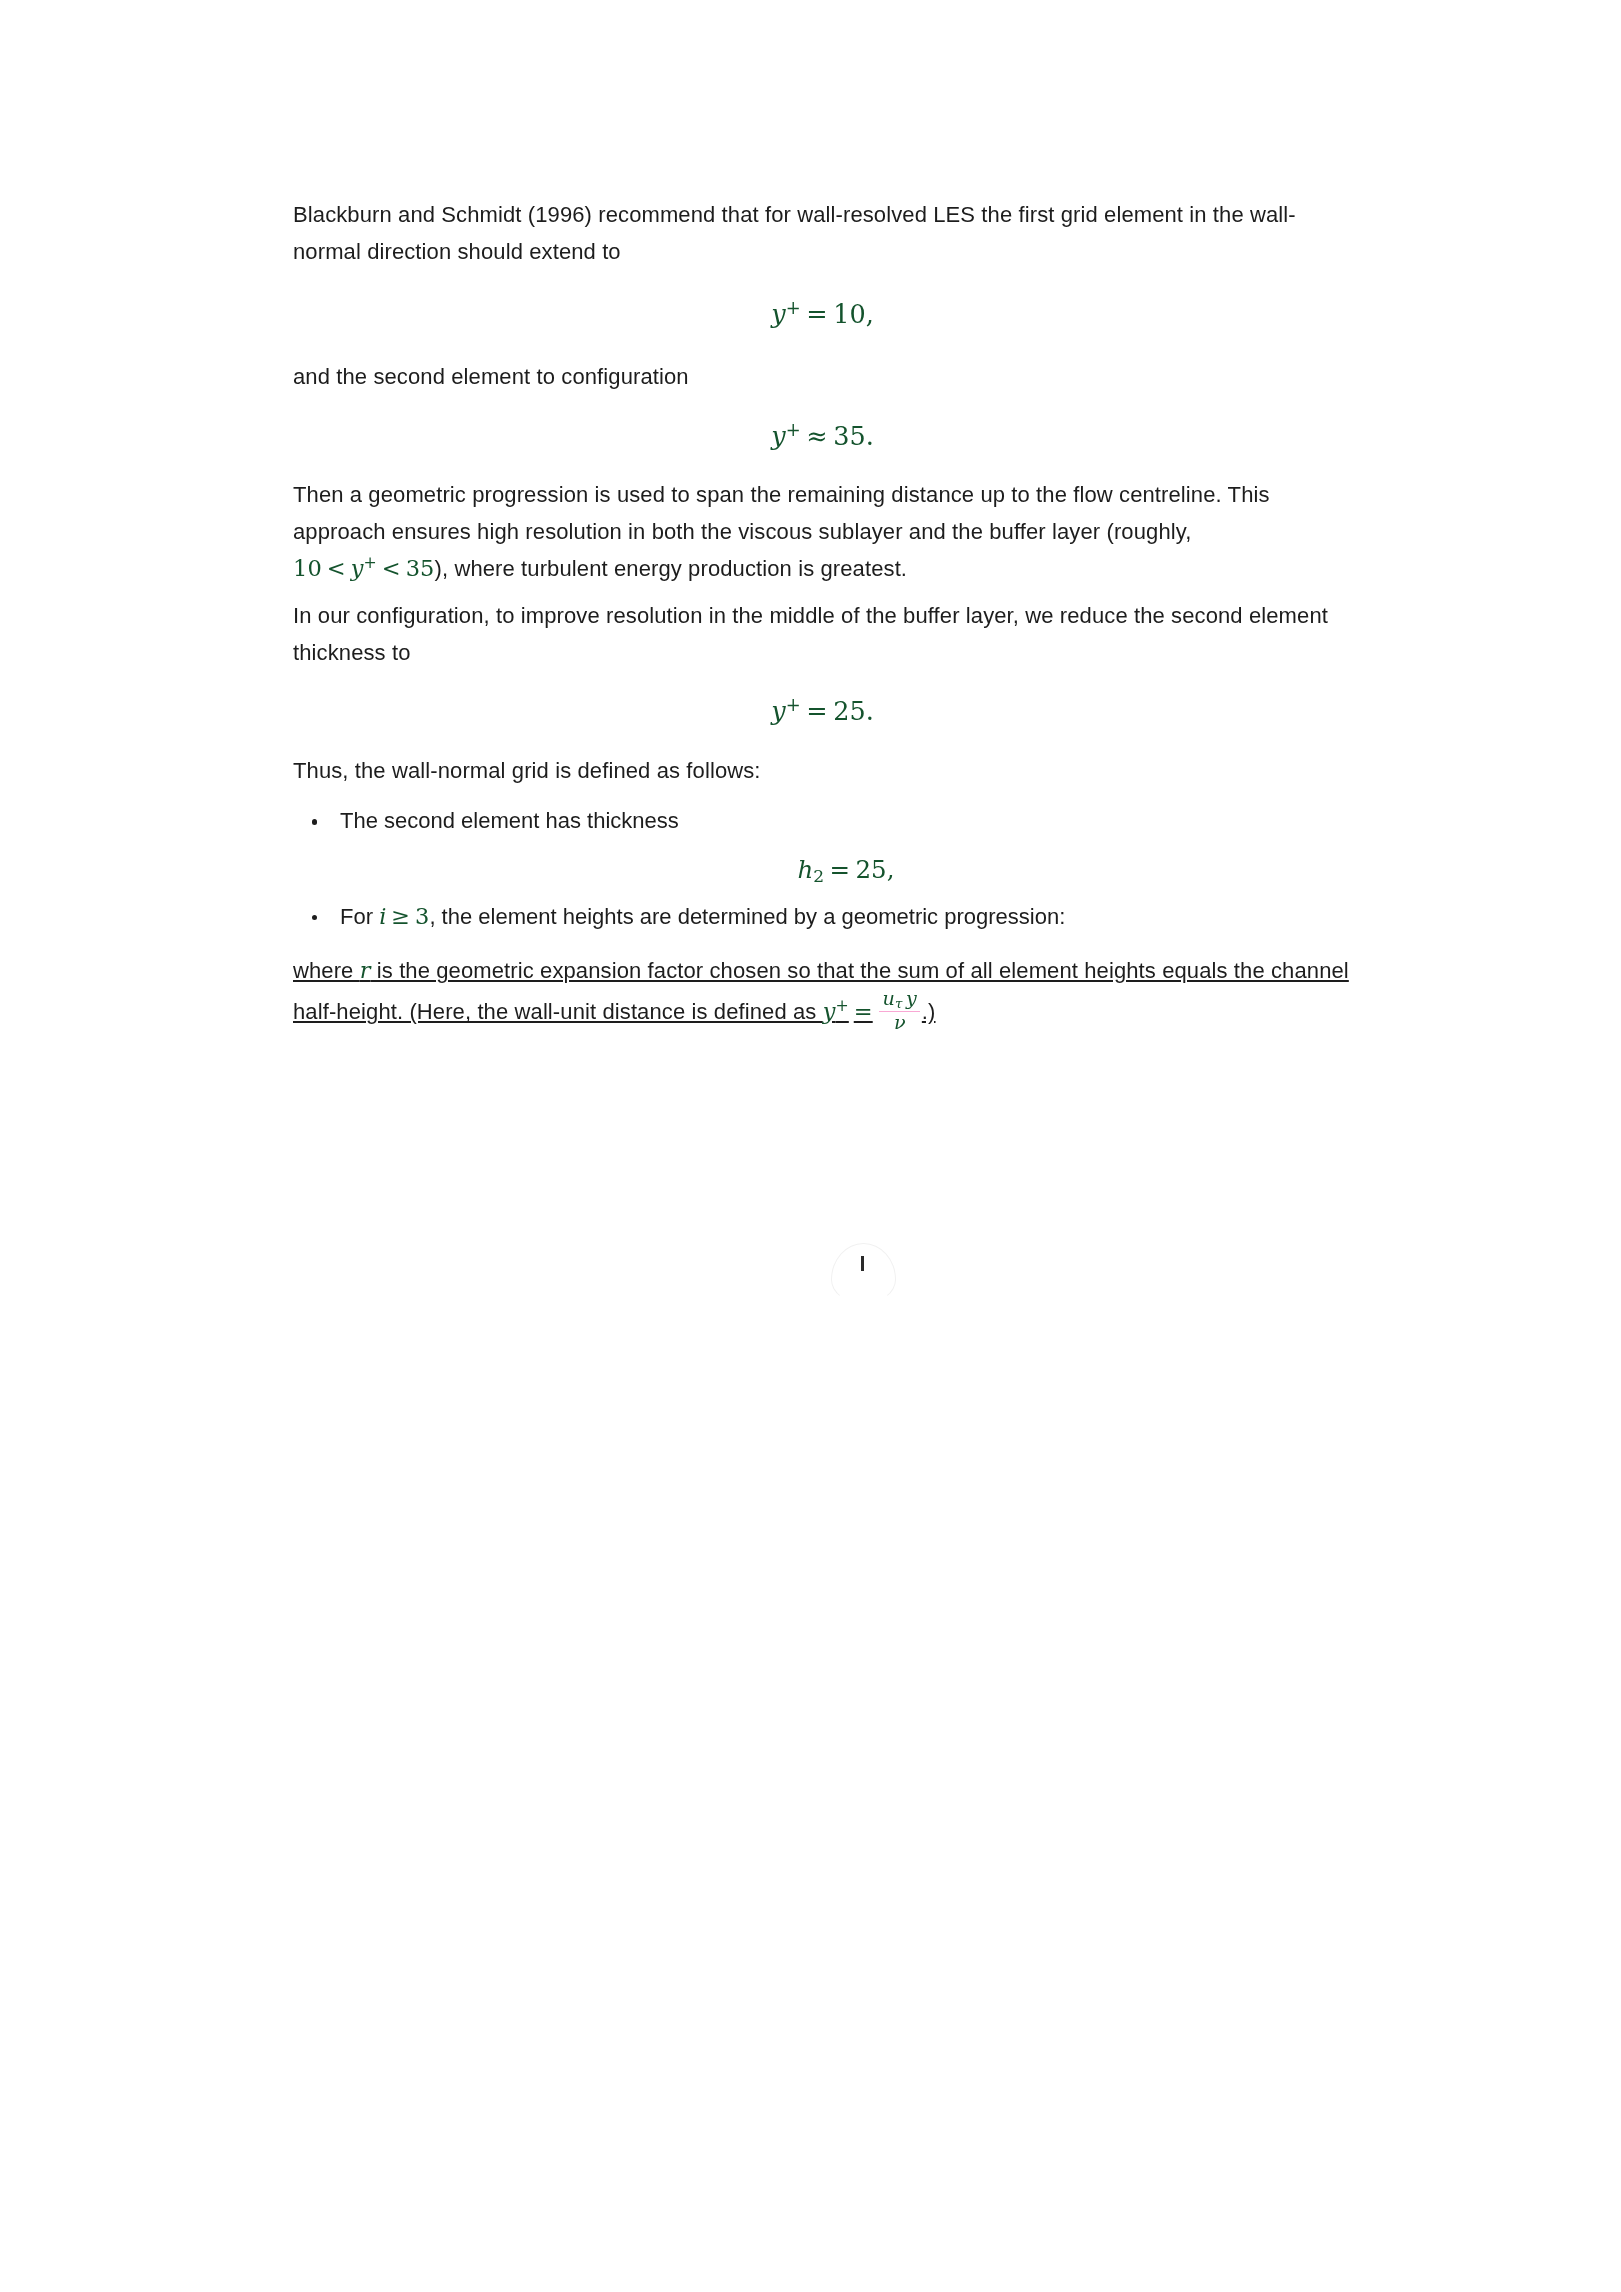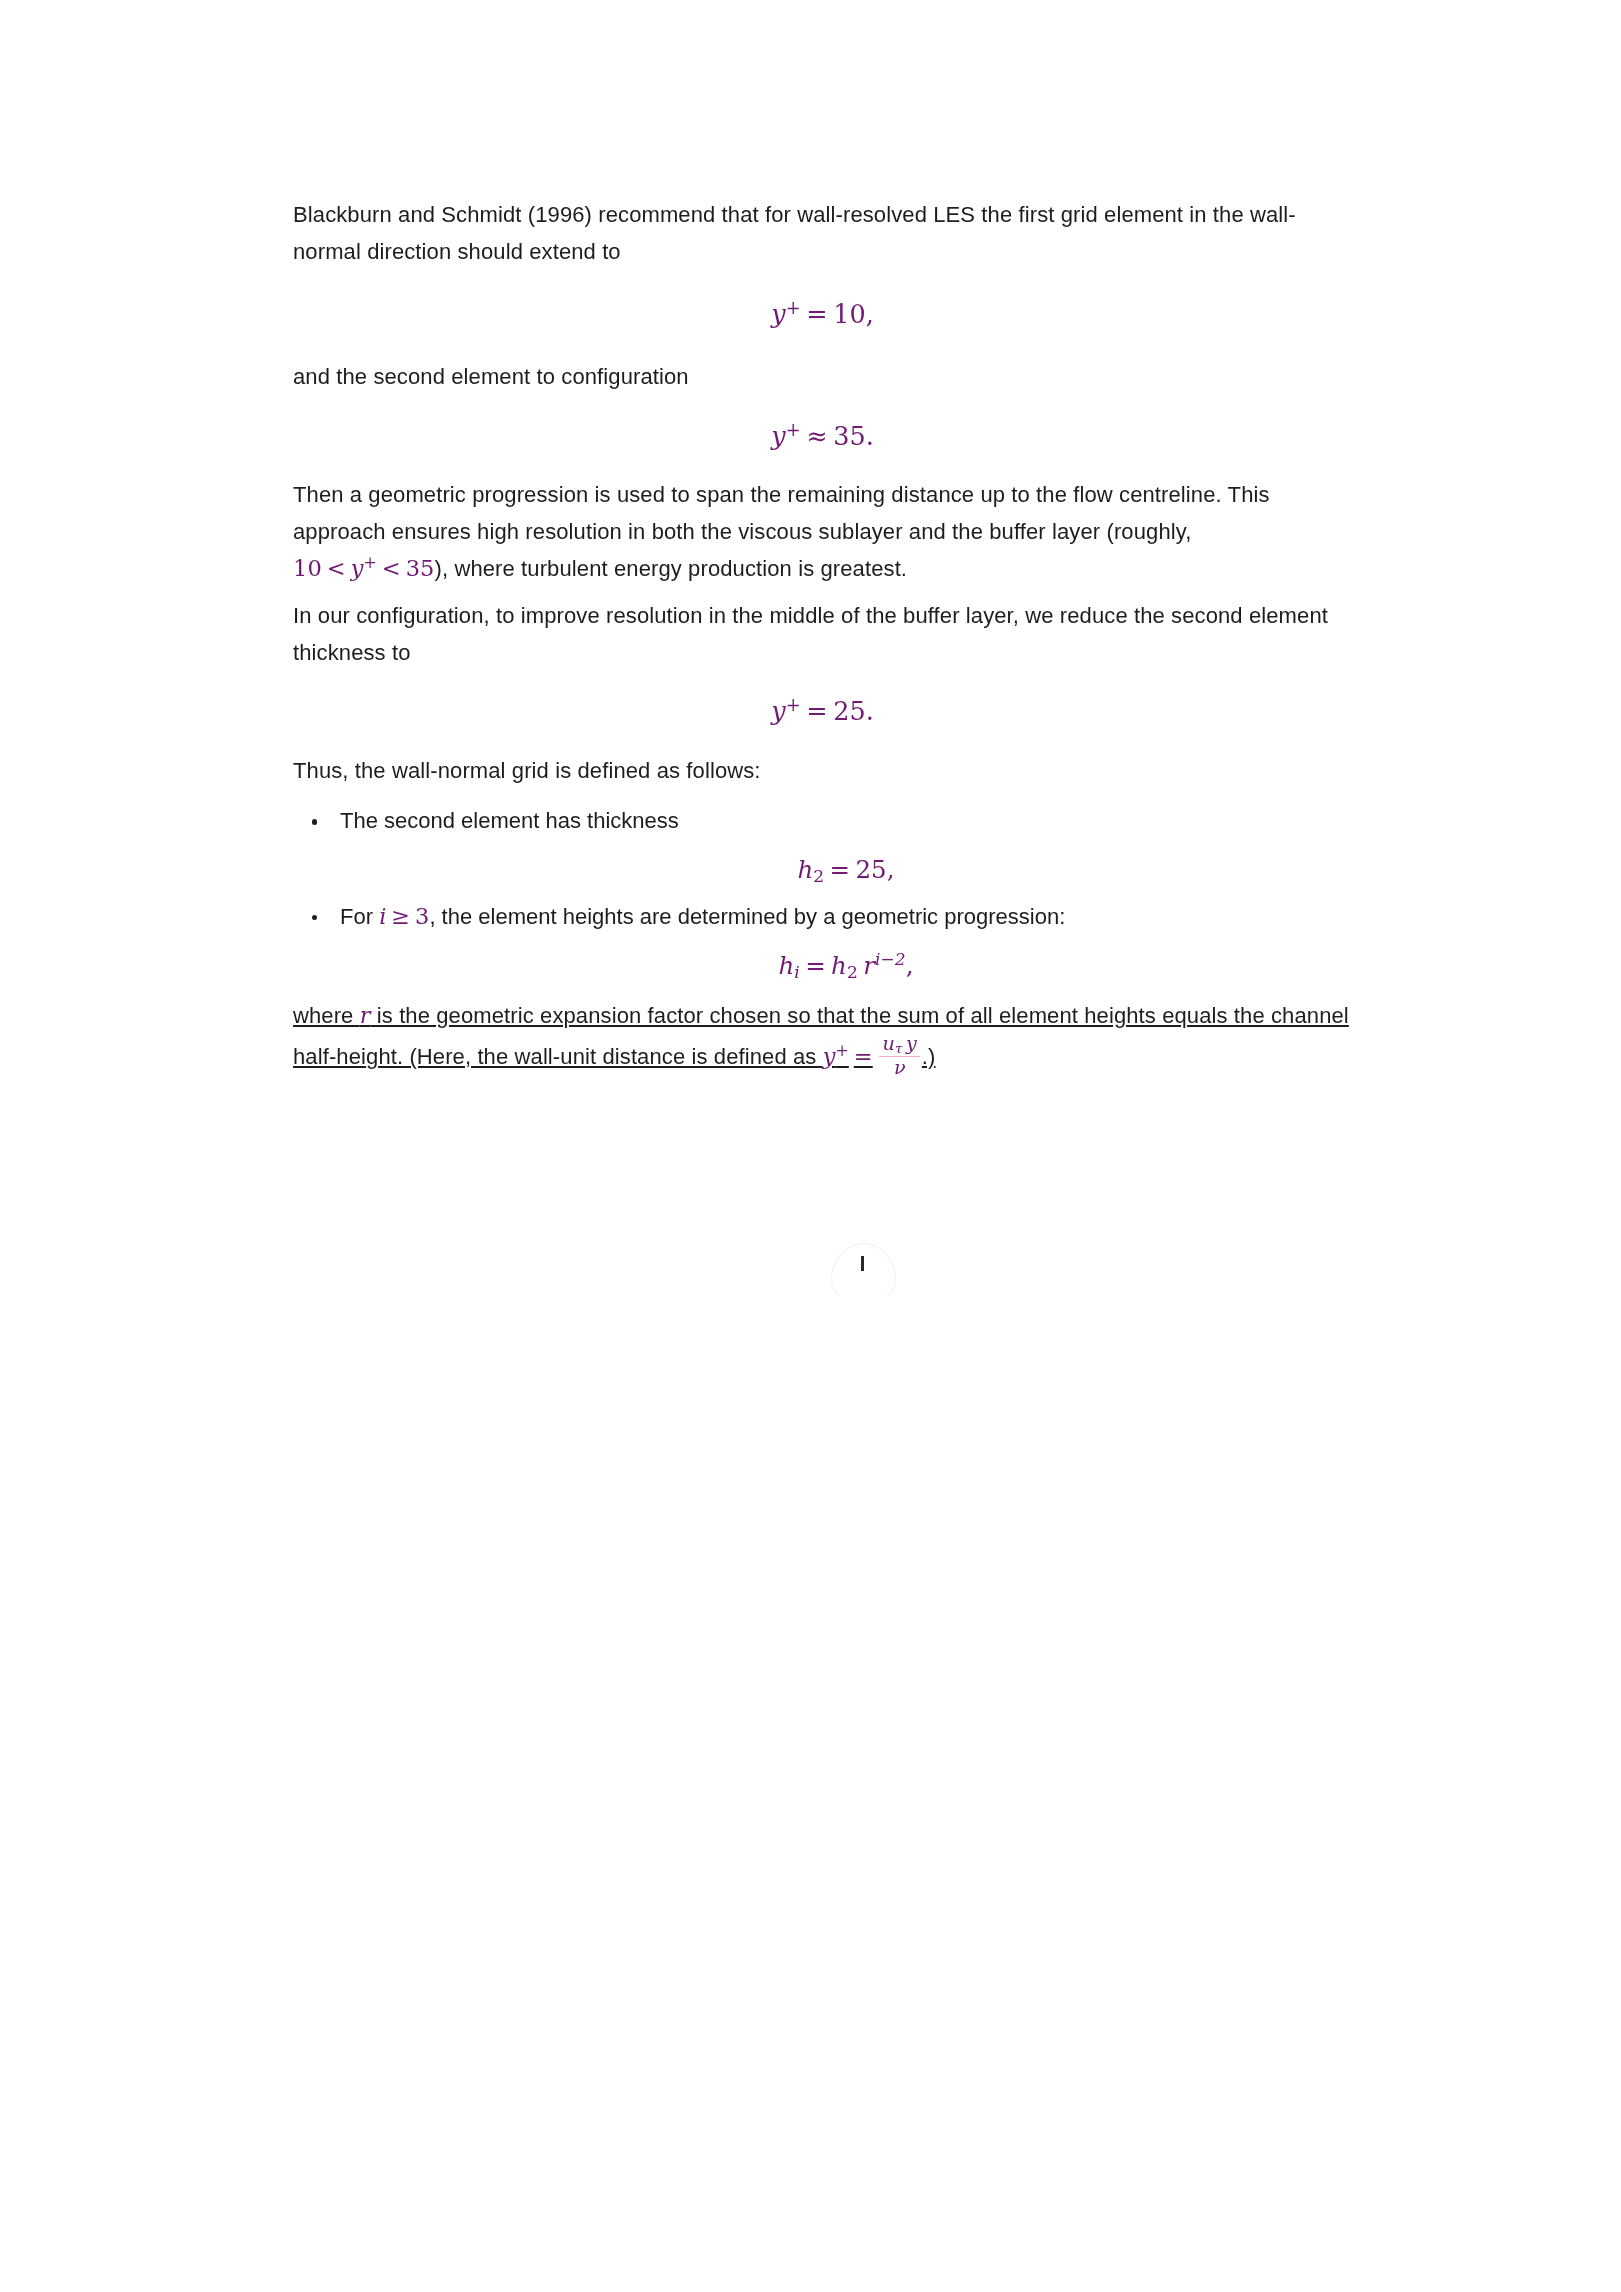--- a/index.html
+++ b/index.html
@@ -39,21 +39,21 @@
     color: #1d1d1d;
     margin: 0 0 13.7px 0;
     letter-spacing: 0.005em;
     font-weight: 400;
   }
   .para.tight { margin-bottom: 9.8px; }
 
   
   .math {
     font-family: "DejaVu Serif", "Liberation Serif", serif;
-    color: #701a75;
+    color: #14532d;
     font-style: normal;
   }
   .mi { font-style: italic; }
   .mn { font-style: normal; }
   .mo {
     font-style: normal;
     padding: 0 0.22em;
   }
 
   sup.msup {
@@ -197,23 +197,20 @@
 
       <li>
         <div class="li-text">The second element has thickness</div>
         <div class="math-display">
           <span class="math"><span class="mi">h</span><sub class="msub">2</sub><span class="mo">=</span><span class="mn">25</span><span class="mn">,</span></span>
         </div>
       </li>
 
       <li>
         <div class="li-text"><span>For </span><span class="math math-inline"><span class="mi">i</span><span class="mo">≥</span><span class="mn">3</span></span><span>, the element heights are determined by a geometric progression:</span></div>
-        <div class="math-display">
-          <span class="math"><span class="mi">h</span><sub class="msub it">i</sub><span class="mo">=</span><span class="mi">h</span><sub class="msub">2</sub><span class="mi" style="margin-left:0.22em">r</span><sup class="msup it">i−2</sup><span class="mn">,</span></span>
-        </div>
       </li>
 
     </ul>
 
     <p class="para closing"><span>where </span><span class="math math-inline mi">r</span><span> is the geometric expansion factor chosen so that the sum of all element heights equals the channel half-height. (Here, the wall-unit distance is defined as </span><span class="math math-inline"><span class="mi">y</span><sup class="msup">+</sup><span class="mo">=</span><span class="frac"><span class="num"><span class="mi">u</span><sub class="msub it">τ</sub><span class="mi" style="margin-left:0.18em">y</span></span><span class="den"><span class="mi">ν</span></span></span></span><span>.)</span></p>
 
   </div>
 
   <div class="artifact">
     <span class="tick"></span>

